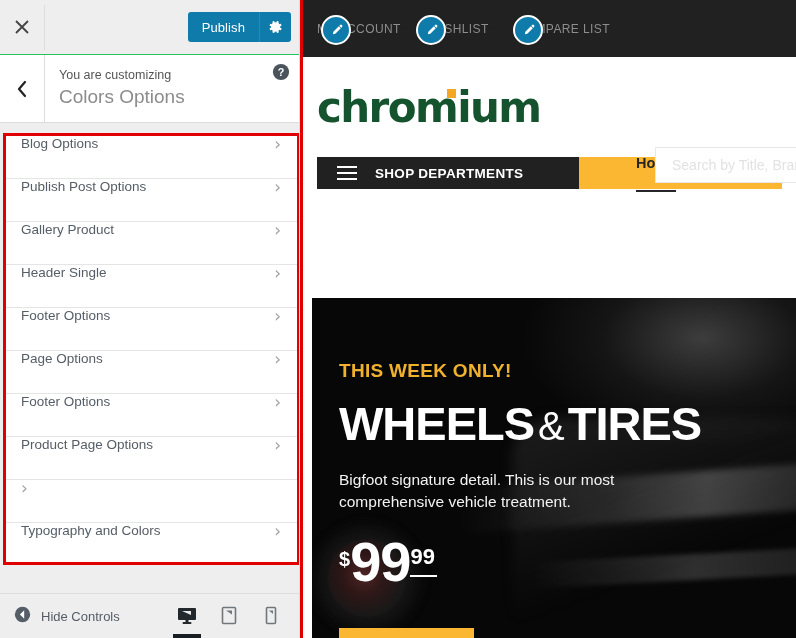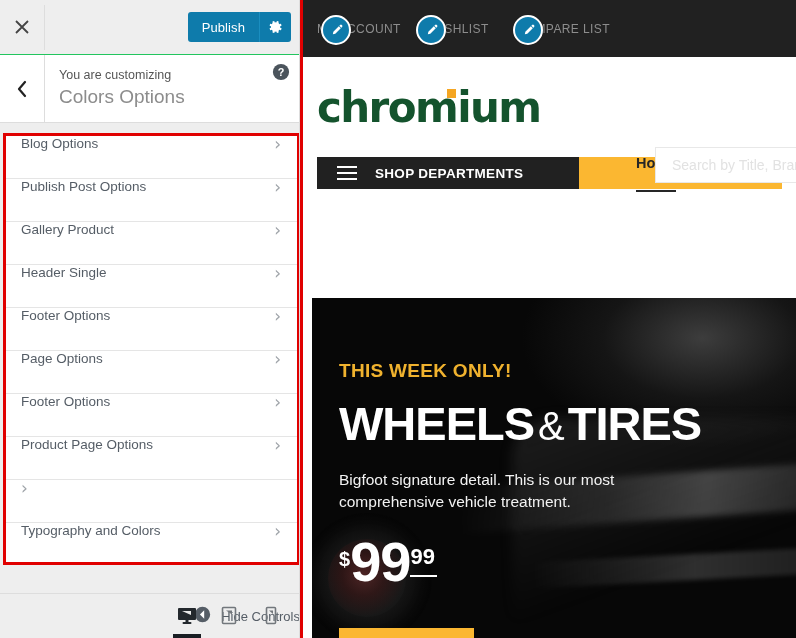--- a/index.html
+++ b/index.html
@@ -126,21 +126,21 @@
     padding-right: 2px;
     font-family: "DejaVu Sans", sans-serif;
   }
 
   
   .cz-bottom {
     position: absolute; left: 0; bottom: 0;
     width: 300px; height: 45px;
     background: #eee;
     border-top: 1px solid #ddd;
-    display: flex; align-items: center; justify-content: flex-end;
+    display: flex; align-items: center;
   }
   .cz-hide {
     display: flex; align-items: center;
     padding-left: 14px;
     cursor: pointer;
   }
   .cz-hide-label {
     font-size: 13px; color: #555d66; margin-left: 10px;
   }
   .cz-devices {

